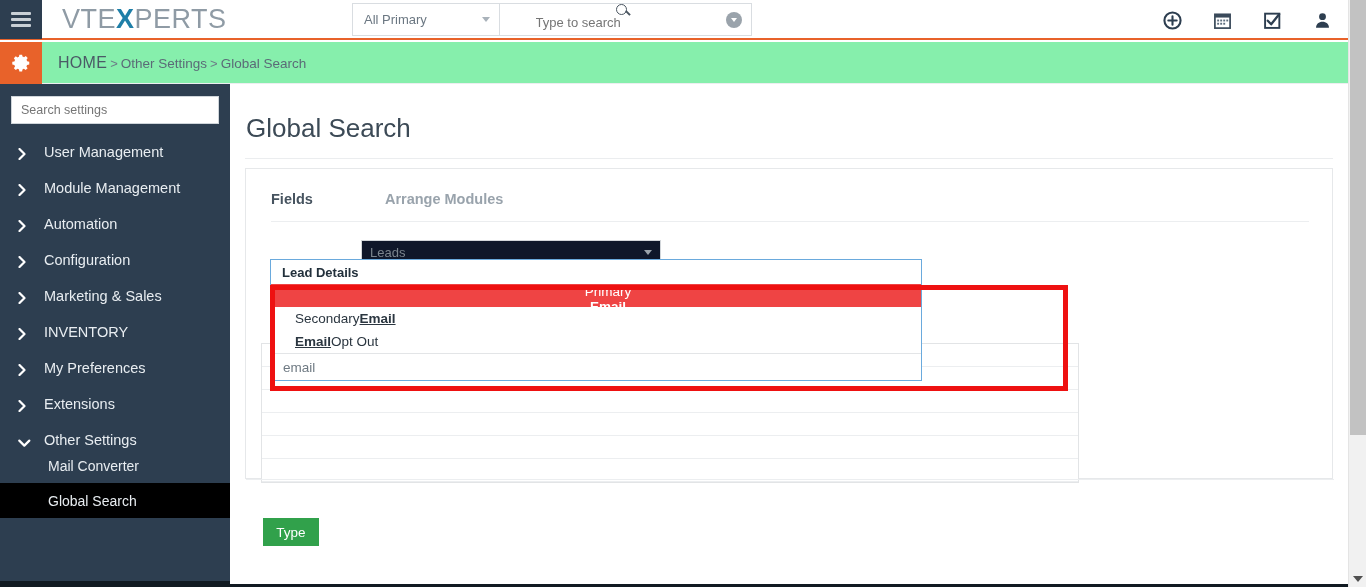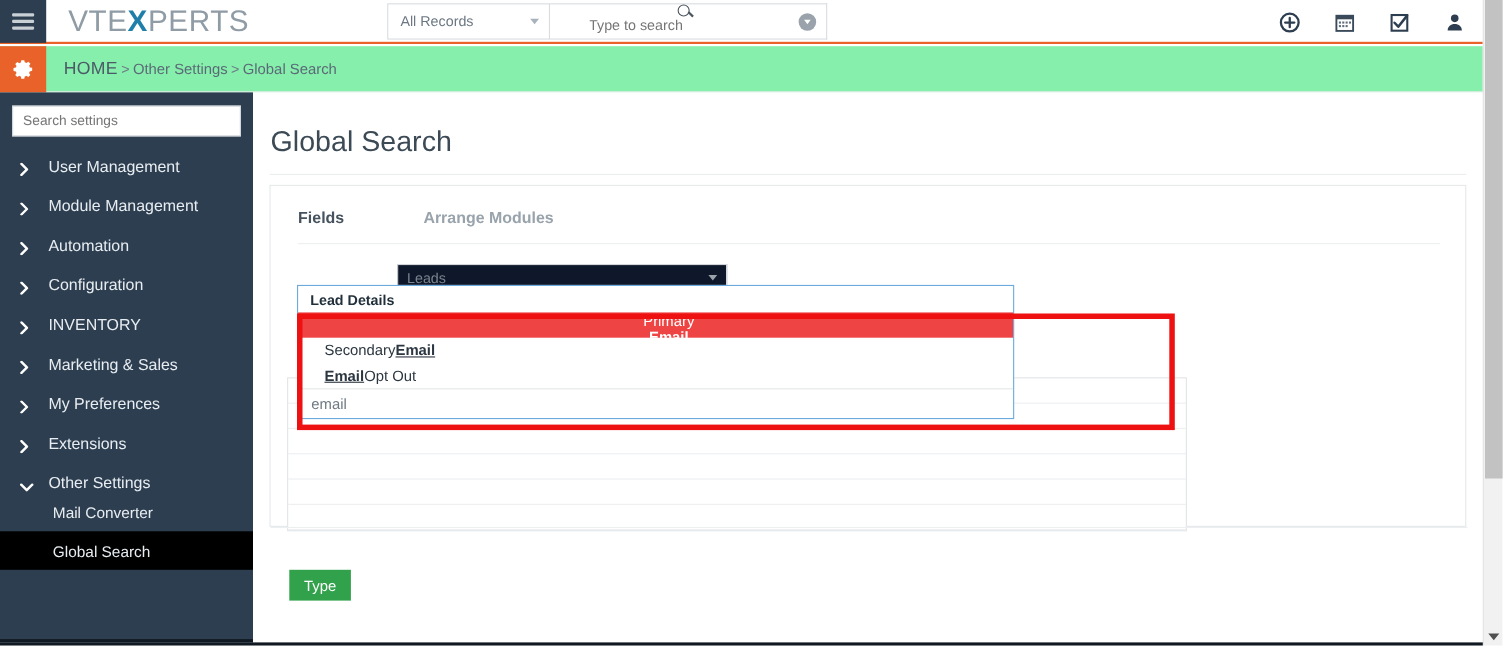--- a/index.html
+++ b/index.html
@@ -236,21 +236,21 @@
       <div class="hamburger">
         <span></span>
           <span></span>
           <span></span>
       </div>
     </div>
     <div class="brand"><span>VTE</span><span class="x">X</span><span>PERTS</span></div>
 
     <div class="search-group">
       <div class="records-select">
-        <span>All Records</span>
+        <span>All Primary</span>
         <span class="caret"></span>
       </div>
       <div class="search-box">
         <span class="mag"></span>
         <input class="search-input" value="" placeholder="Type to search" style="">
         <span class="chev-circle"></span>
       </div>
     </div>
 
     <div class="top-icons">
@@ -340,29 +340,29 @@
           </svg>
         </span>
       <span>Configuration</span>
     </div>
     <div class="nav-item">
       <span class="chev">
           <svg width="9" height="12" viewBox="0 0 9 12">
             <path d="M1.5 1l5 5-5 5" fill="none" stroke="#fff" stroke-width="2.2" stroke-linecap="round" stroke-linejoin="round"></path>
           </svg>
         </span>
+      <span>Marketing &amp; Sales</span>
+    </div>
+    <div class="nav-item">
+      <span class="chev">
+          <svg width="9" height="12" viewBox="0 0 9 12">
+            <path d="M1.5 1l5 5-5 5" fill="none" stroke="#fff" stroke-width="2.2" stroke-linecap="round" stroke-linejoin="round"></path>
+          </svg>
+        </span>
       <span>INVENTORY</span>
-    </div>
-    <div class="nav-item">
-      <span class="chev">
-          <svg width="9" height="12" viewBox="0 0 9 12">
-            <path d="M1.5 1l5 5-5 5" fill="none" stroke="#fff" stroke-width="2.2" stroke-linecap="round" stroke-linejoin="round"></path>
-          </svg>
-        </span>
-      <span>Marketing &amp; Sales</span>
     </div>
     <div class="nav-item">
       <span class="chev">
           <svg width="9" height="12" viewBox="0 0 9 12">
             <path d="M1.5 1l5 5-5 5" fill="none" stroke="#fff" stroke-width="2.2" stroke-linecap="round" stroke-linejoin="round"></path>
           </svg>
         </span>
       <span>My Preferences</span>
     </div>
     <div class="nav-item">

